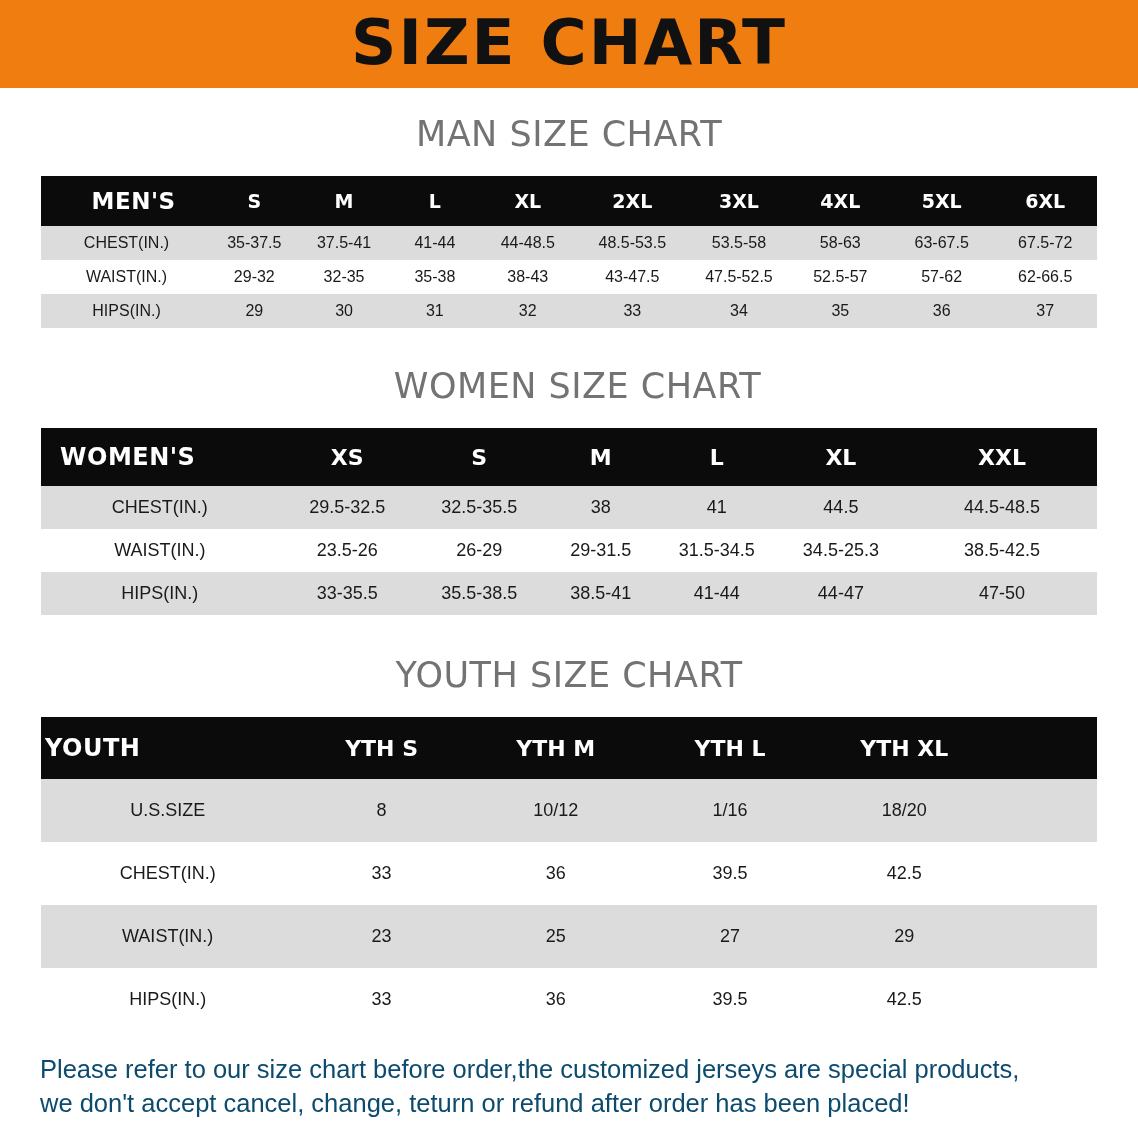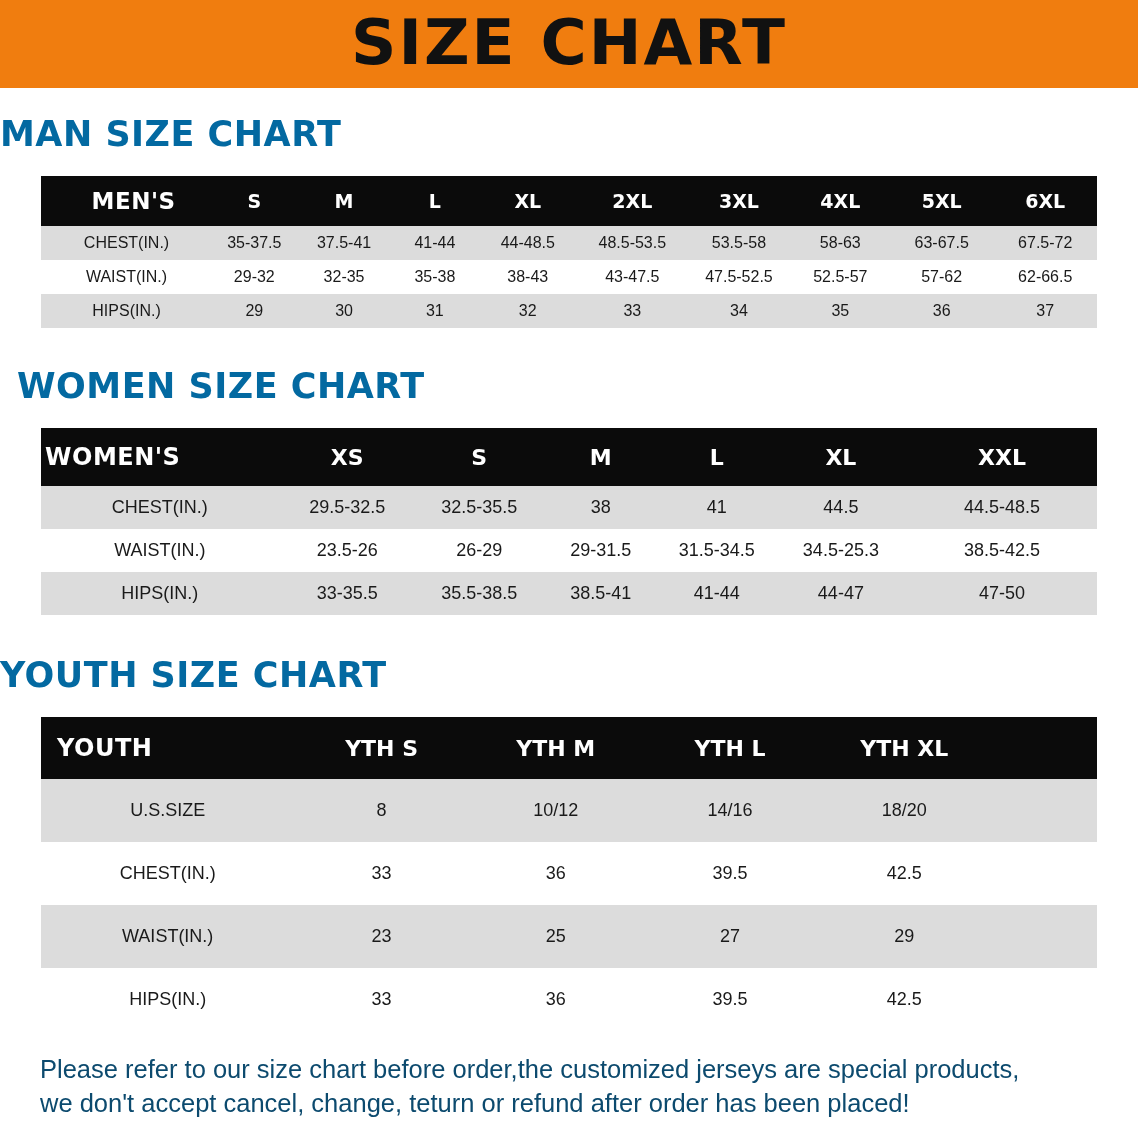--- a/index.html
+++ b/index.html
@@ -32,25 +32,25 @@
     font-weight: bold;
     font-size: 63px;
     letter-spacing: 2px;
     color: #111111;
     line-height: 1;
     margin-top: -4px;
   }
 
   
   .section-heading {
-    text-align: left;
+    text-align: center;
     font-family: "DejaVu Sans", sans-serif;
-    font-weight: bold;
+    font-weight: normal;
     font-size: 35px;
-    color: #0369a1;
+    color: #737373;
     letter-spacing: 0.5px;
   }
   .mh-man   { margin: 26px 0 22px 0; }
   .mh-women { margin: 38px 0 22px 17px; }
   .mh-youth { margin: 40px 0 22px 0; }
 
   
   .table-wrap {
     margin: 0 41px;
   }
@@ -85,25 +85,25 @@
     text-align: center;
   }
   tbody tr.shade td { background: #dcdcdc; }
   tbody tr.plain td { background: #ffffff; }
 
   
   #men-table thead th { font-size: 19px; }
   #men-table thead th.first { font-size: 23px; text-align: center; }
   #men-table tbody td { font-size: 16px; padding: 8px 2px; }
 
-  #women-table thead th { font-size: 22px; padding: 15px 4px; }
+  #women-table thead th { font-size: 22px; padding: 15px 19px; }
   #women-table thead th.first { font-size: 24px; }
   #women-table tbody td { font-size: 18px; padding: 11px 3px; }
 
-  #youth-table thead th { font-size: 22px; padding: 17px 16px; }
+  #youth-table thead th { font-size: 22px; padding: 17px 4px; }
   #youth-table thead th.first { font-size: 24px; }
   #youth-table tbody td { font-size: 18px; padding: 21px 3px; }
 
   
   .note {
     margin: 22px 40px 10px 40px;
     color: #0c4a6e;
     font-family: Liberation Sans, sans-serif;
     font-size: 25.5px;
     line-height: 1.33;
@@ -263,21 +263,21 @@
           <th>YTH L</th>
           <th>YTH XL</th>
           <th></th>
         </tr>
       </thead>
       <tbody>
         <tr class="shade">
           <td class="first">U.S.SIZE</td>
           <td>8</td>
           <td>10/12</td>
-          <td>14/16</td>
+          <td>1/16</td>
           <td>18/20</td>
           <td></td>
         </tr>
         <tr class="plain">
           <td class="first">CHEST(IN.)</td>
           <td>33</td>
           <td>36</td>
           <td>39.5</td>
           <td>42.5</td>
           <td></td>

